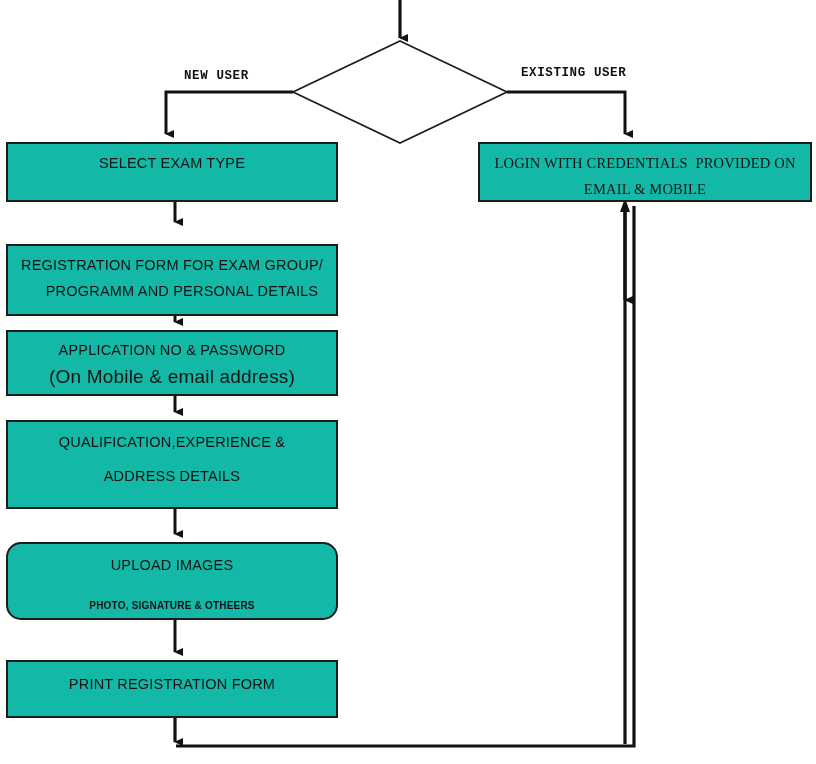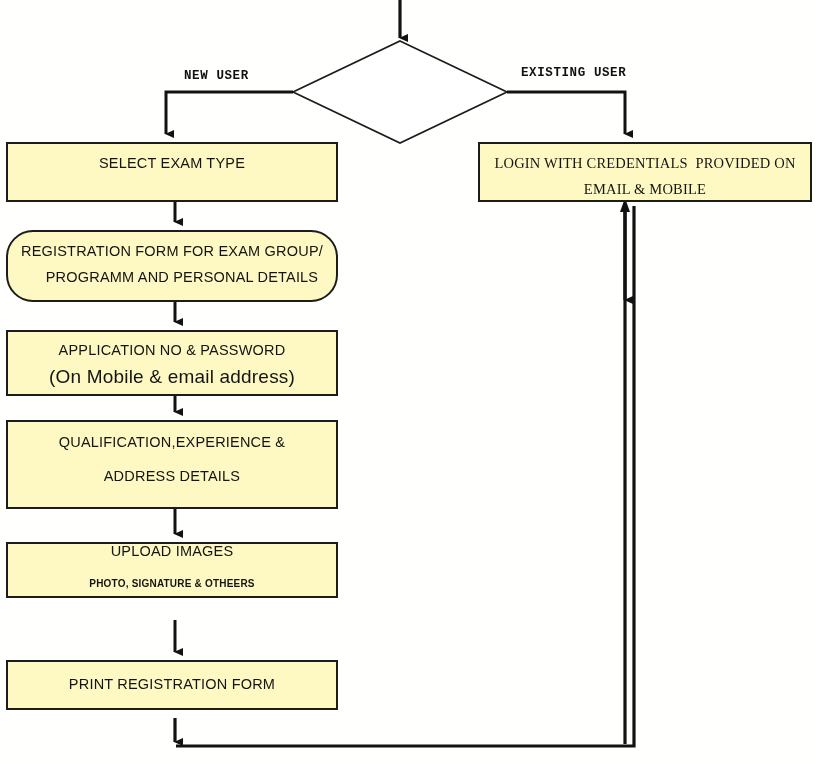--- a/index.html
+++ b/index.html
@@ -23,21 +23,21 @@
     left: 0;
     top: 0;
     width: 816px;
     height: 764px;
     pointer-events: none;
   }
   .node {
     position: absolute;
     box-sizing: border-box;
     border: 2px solid #1c1c1c;
-    background: #fef9c3;
+    background: #14b8a6;
     display: flex;
     flex-direction: column;
     align-items: center;
   }
   .node .ln {
     color: #141414;
     text-align: center;
     letter-spacing: 0.2px;
     white-space: pre;
     line-height: 1.0;
@@ -58,42 +58,43 @@
     left: 6px; top: 142px; width: 332px; height: 60px;
     padding-top: 12px;
   }
   #node-login-credentials {
     left: 478px; top: 142px; width: 334px; height: 60px;
     padding-top: 12px;
     font-family: Liberation Serif, serif;
   }
   #node-login-credentials .ln + .ln { margin-top: 11px; }
   #node-registration-form {
-    left: 6px; top: 230px; width: 332px; height: 72px;
+    left: 6px; top: 244px; width: 332px; height: 72px;
     padding-top: 12px;
-    border-radius: 27px;
   }
   #node-registration-form .ln + .ln { margin-top: 11px; padding-left: 20px; }
   #node-application-no {
     left: 6px; top: 330px; width: 332px; height: 66px;
     padding-top: 11px;
   }
   #node-application-no .ln + .ln { margin-top: 9px; }
   #node-qualification {
     left: 6px; top: 420px; width: 332px; height: 89px;
     padding-top: 13px;
     gap: 7px;
   }
   #node-qualification .ln + .ln { margin-top: 12px; }
   #node-upload-images {
-    left: 6px; top: 542px; width: 332px; height: 56px;
-  }
-  #node-upload-images .ln + .ln { margin-top: 20px; text-align: center; }
+    left: 6px; top: 542px; width: 332px; height: 78px;
+    padding-top: 14px;
+    border-radius: 15px;
+  }
+  #node-upload-images .ln + .ln { margin-top: 28px; text-align: center; }
   #node-print-form {
-    left: 6px; top: 660px; width: 332px; height: 50px;
+    left: 6px; top: 660px; width: 332px; height: 58px;
     padding-top: 15px;
   }
   
   #node-decision {
     position: absolute;
     left: 292px;
     top: 40px;
     width: 216px;
     height: 104px;
   }

